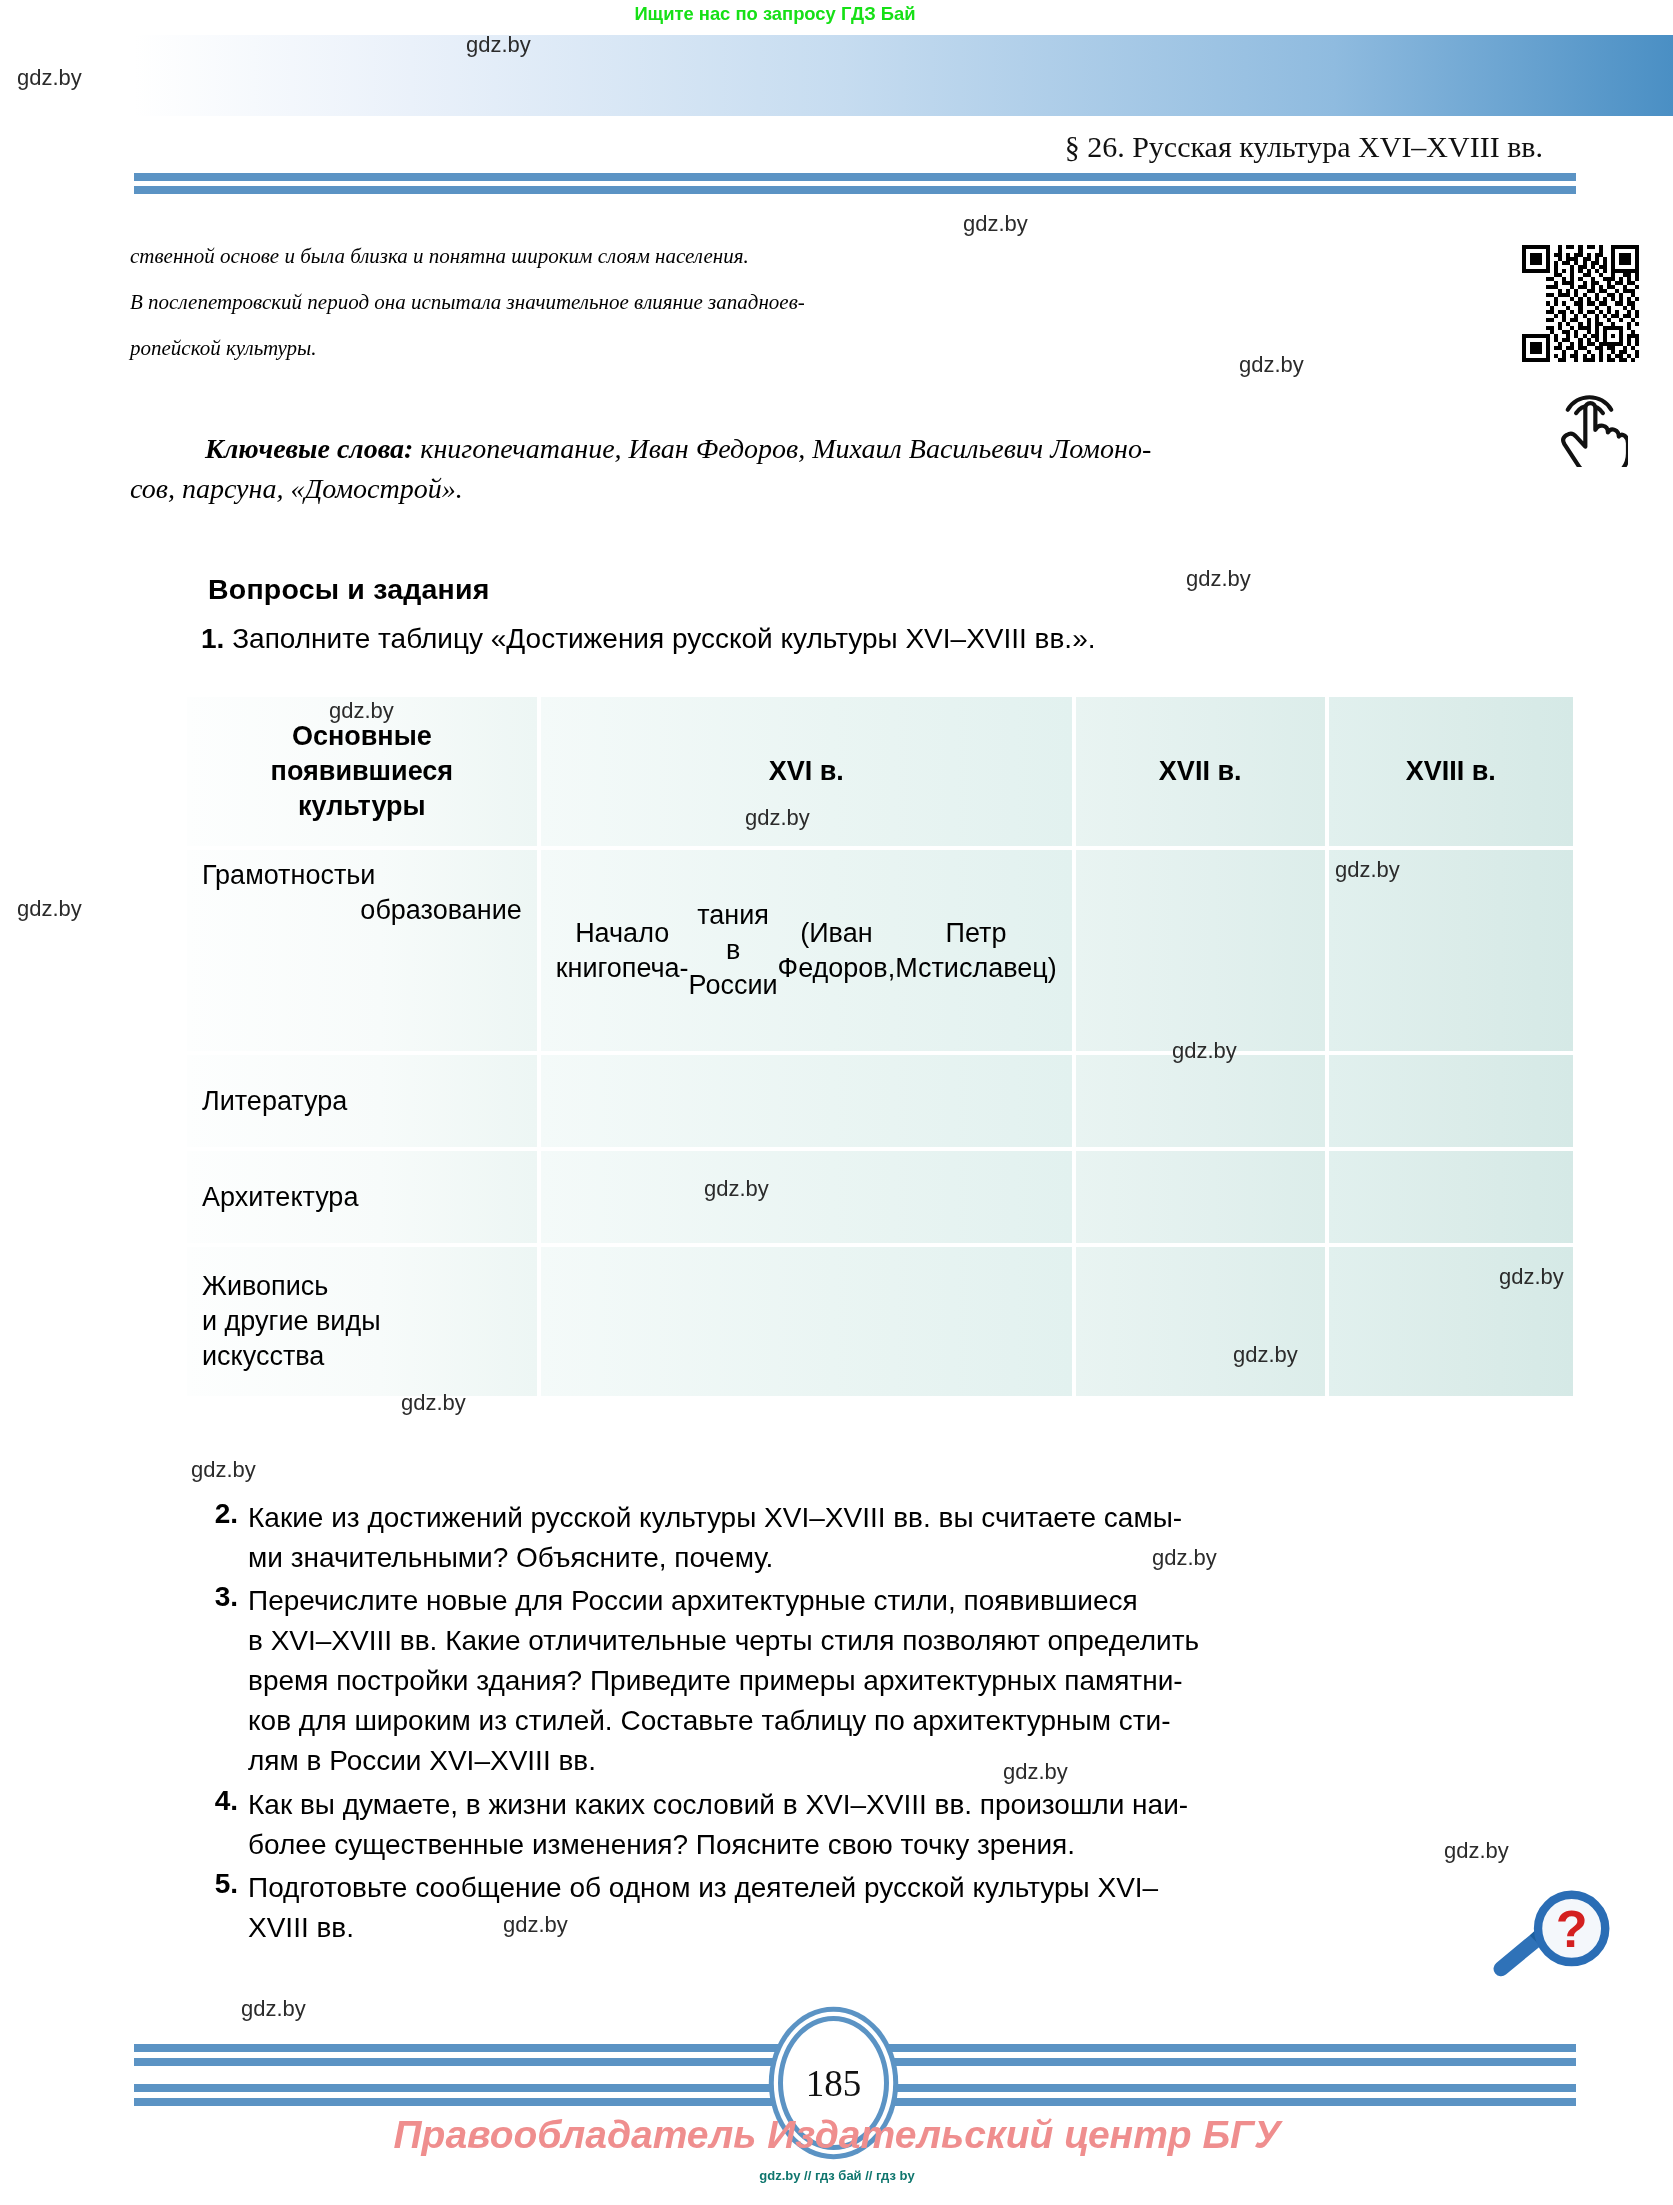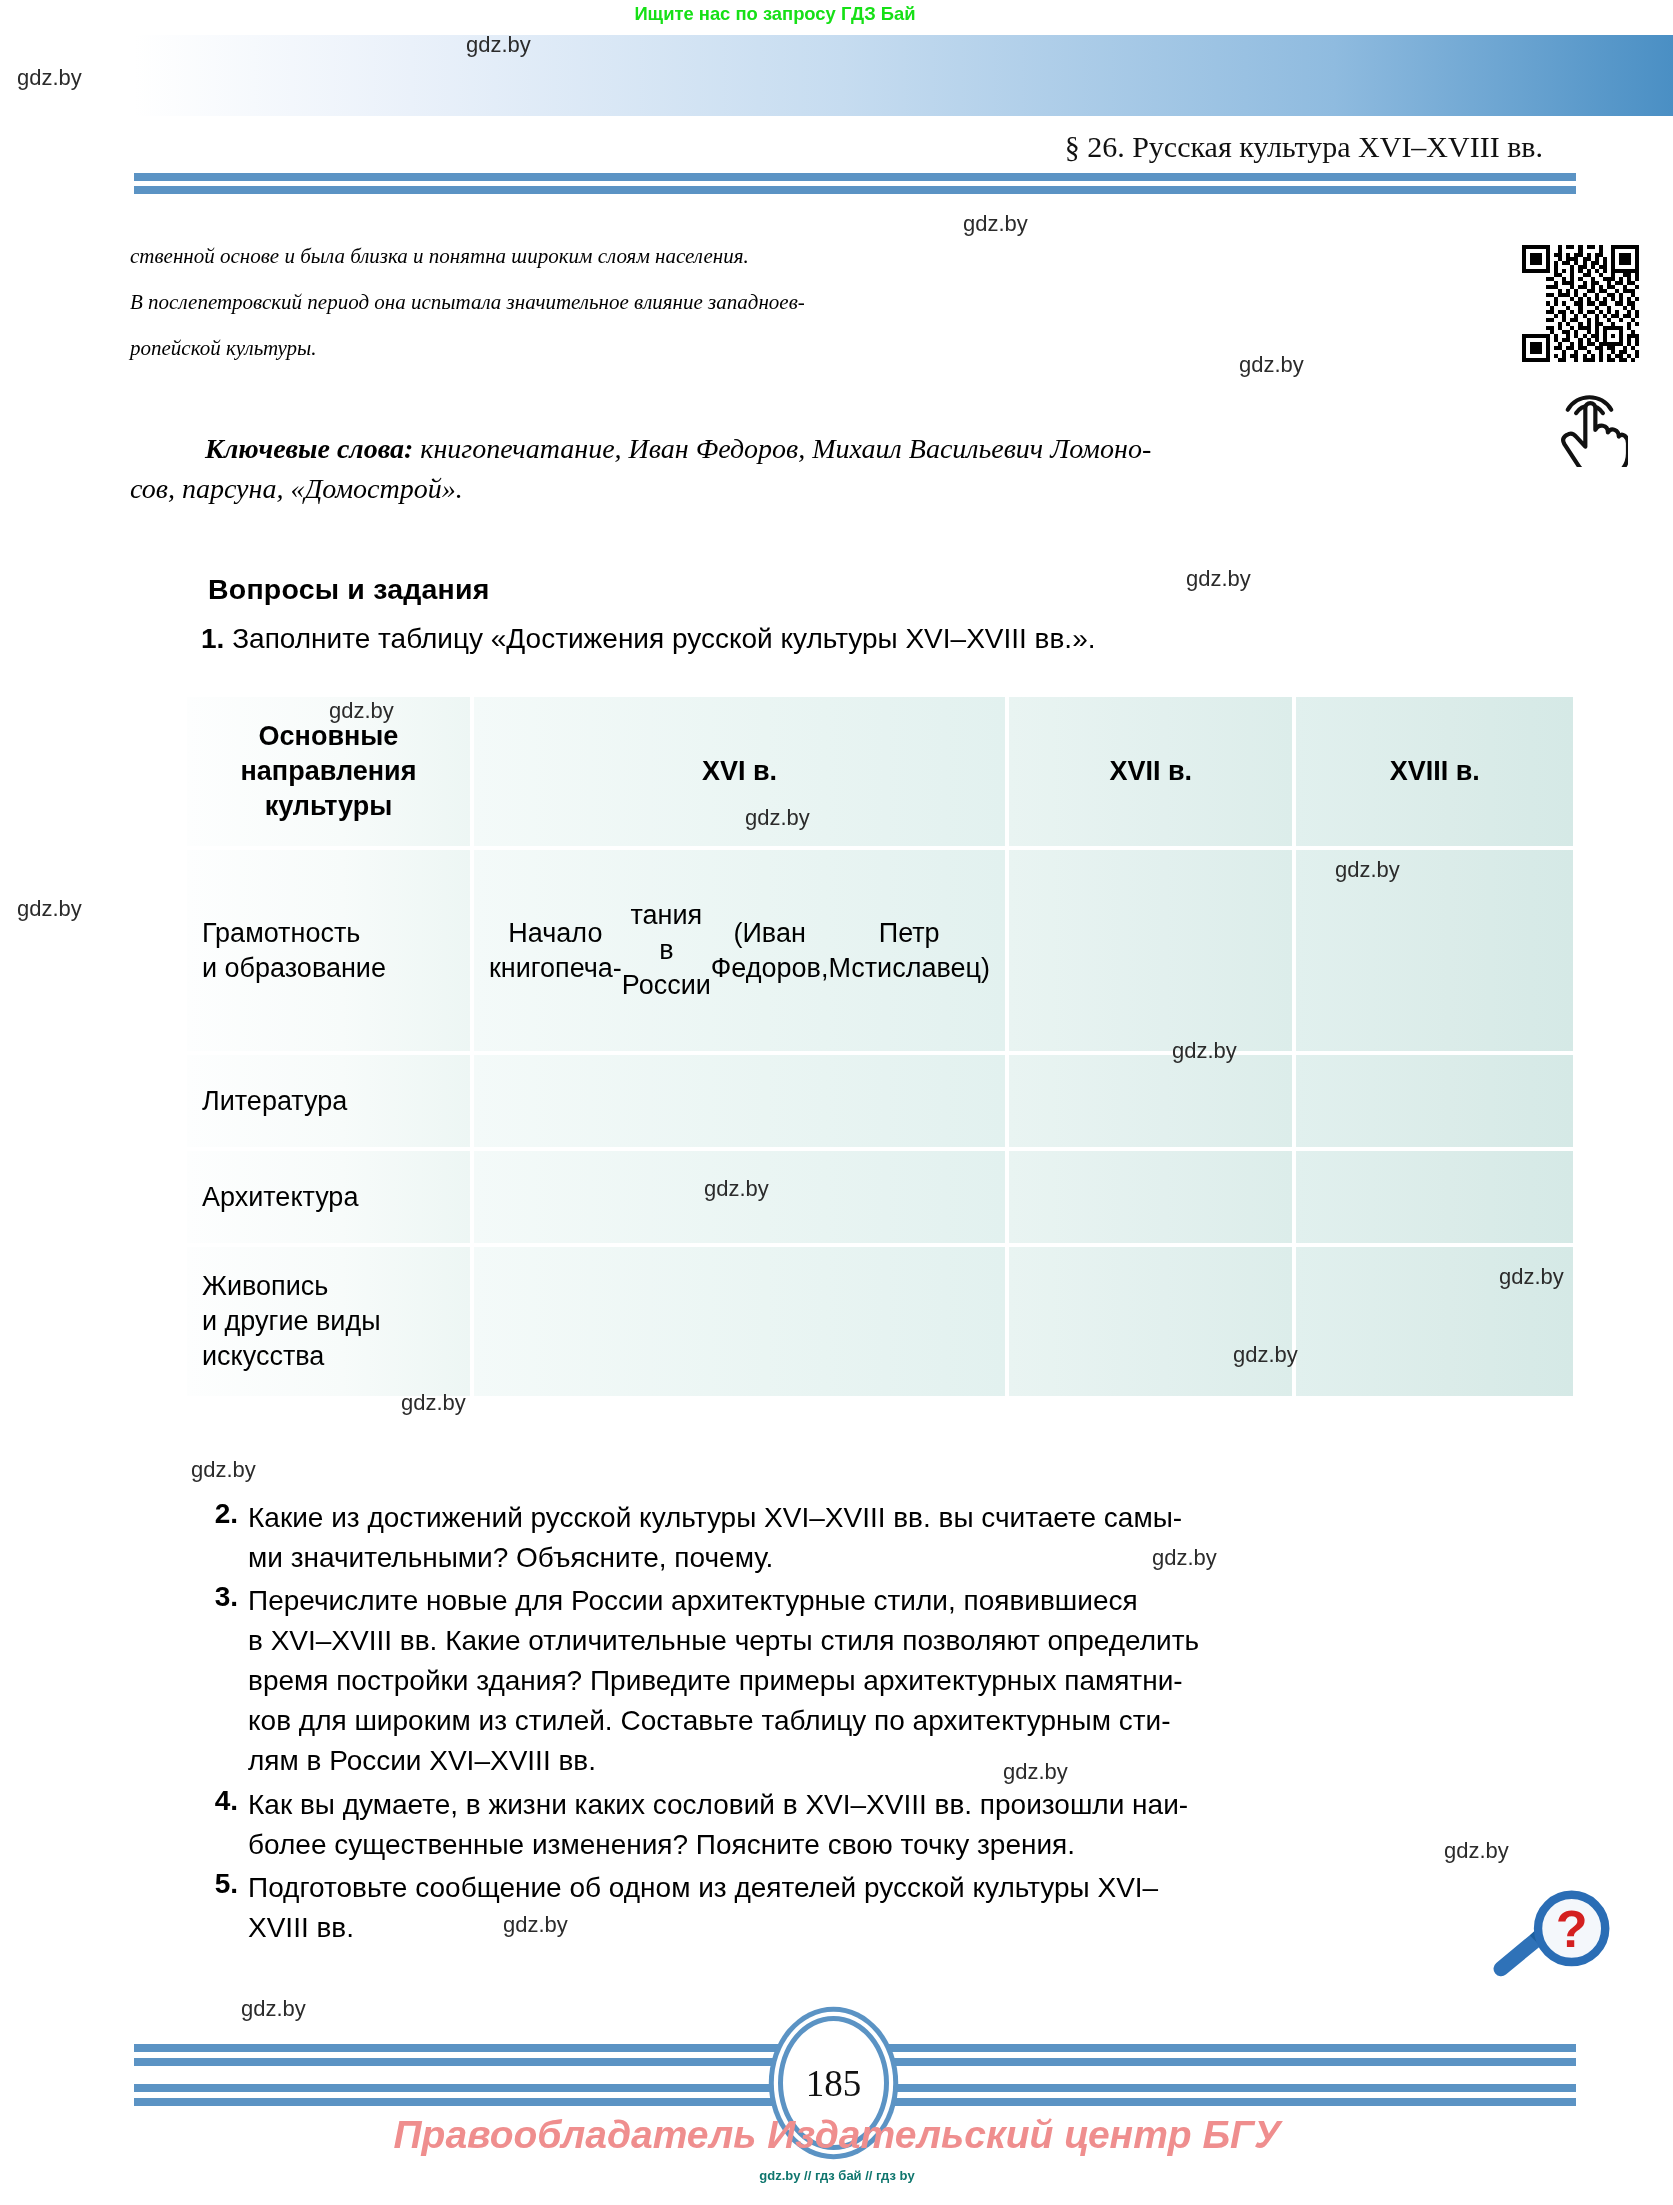--- a/index.html
+++ b/index.html
@@ -435,21 +435,21 @@
   <b>1.</b>
   <span>Заполните таблицу «Достижения русской культуры XVI–XVIII вв.».</span>
 </div>
 
 <table class="tbl">
   <tbody>
       <tr>
     <td class="col0 rh">
       <div class="cell c-head g0" style="flex-direction:column;justify-content:center">
         <div>Основные</div>
-        <div>направления</div>
+        <div>появившиеся</div>
         <div>культуры</div>
       </div>
     </td>
     <td class="col1 rh">
       <div class="cell c-head g1">
             <span>XVI в.</span>
           </div>
     </td>
     <td class="col2 rh">
       <div class="cell c-head g2">
@@ -458,21 +458,21 @@
     </td>
     <td class="col3 rh">
       <div class="cell c-head g3">
             <span>XVIII в.</span>
           </div>
     </td>
   </tr>
 
   <tr>
     <td class="col0 r1h">
-      <div class="cell c-rowhead g0" style="flex-direction:column;align-items:flex-start;justify-content:center">
+      <div class="cell c-rowhead g0" style="flex-direction:row;align-items:flex-start;justify-content:center">
         <div>Грамотность</div>
         <div>и образование</div>
       </div>
     </td>
     <td class="col1 r1h">
       <div class="cell c-body g1" style="flex-direction:row;justify-content:center">
         <div>Начало книгопеча-</div>
         <div>тания в России</div>
         <div>(Иван Федоров,</div>
         <div>Петр Мстиславец)</div>

